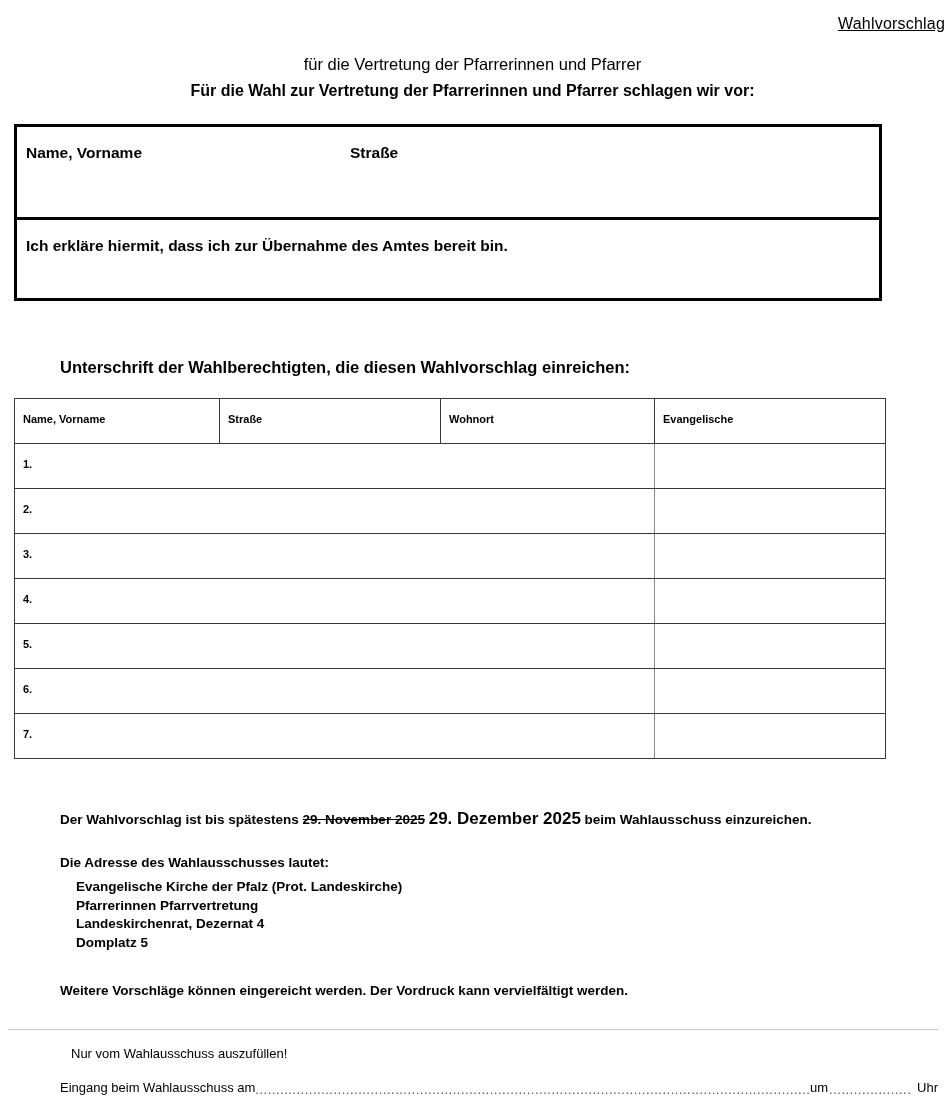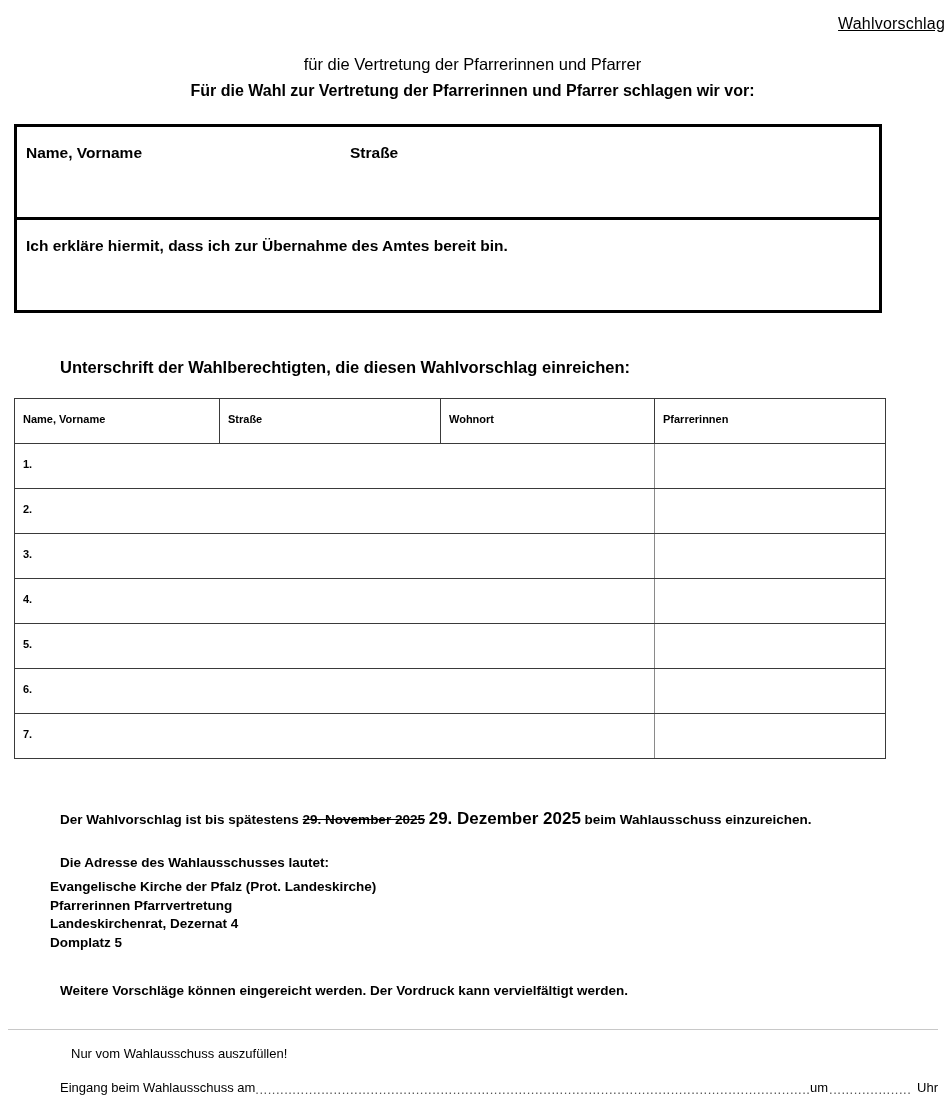--- a/index.html
+++ b/index.html
@@ -54,21 +54,21 @@
     border: 3px solid #000;
     box-sizing: border-box;
   }
   .proposal-cell-top {
     height: 93px;
     border-bottom: 3px solid #000;
     box-sizing: border-box;
     position: relative;
   }
   .proposal-cell-bottom {
-    height: 90px;
+    height: 78px;
     box-sizing: border-box;
     position: relative;
   }
   .proposal-hdr {
     position: absolute;
     top: 17px;
     font-size: 15.5px;
     font-weight: 700;
     white-space: nowrap;
   }
@@ -160,21 +160,21 @@
     position: absolute;
     left: 60px;
     top: 855px;
     font-size: 13.5px;
     font-weight: 700;
     white-space: nowrap;
   }
 
   .address-block {
     position: absolute;
-    left: 50px;
+    left: 76px;
     top: 878px;
     font-size: 13.5px;
     font-weight: 700;
     line-height: 18.5px;
     white-space: nowrap;
   }
 
   .note-extra {
     position: absolute;
     left: 60px;
@@ -246,21 +246,21 @@
 </div>
 
 <div class="sig-heading">Unterschrift der Wahlberechtigten, die diesen Wahlvorschlag einreichen:</div>
 
 <table class="sig-table">
   <thead>
     <tr>
       <th class="c1">Name, Vorname</th>
       <th class="c2">Straße</th>
       <th class="c3">Wohnort</th>
-      <th class="c4">Pfarrerinnen</th>
+      <th class="c4">Evangelische</th>
     </tr>
   </thead>
   <tbody>
     <tr>
       <td class="span-left" colspan="3">1.</td>
       <td class="sig-col"></td>
     </tr>
     <tr>
       <td class="span-left" colspan="3">2.</td>
       <td class="sig-col"></td>

